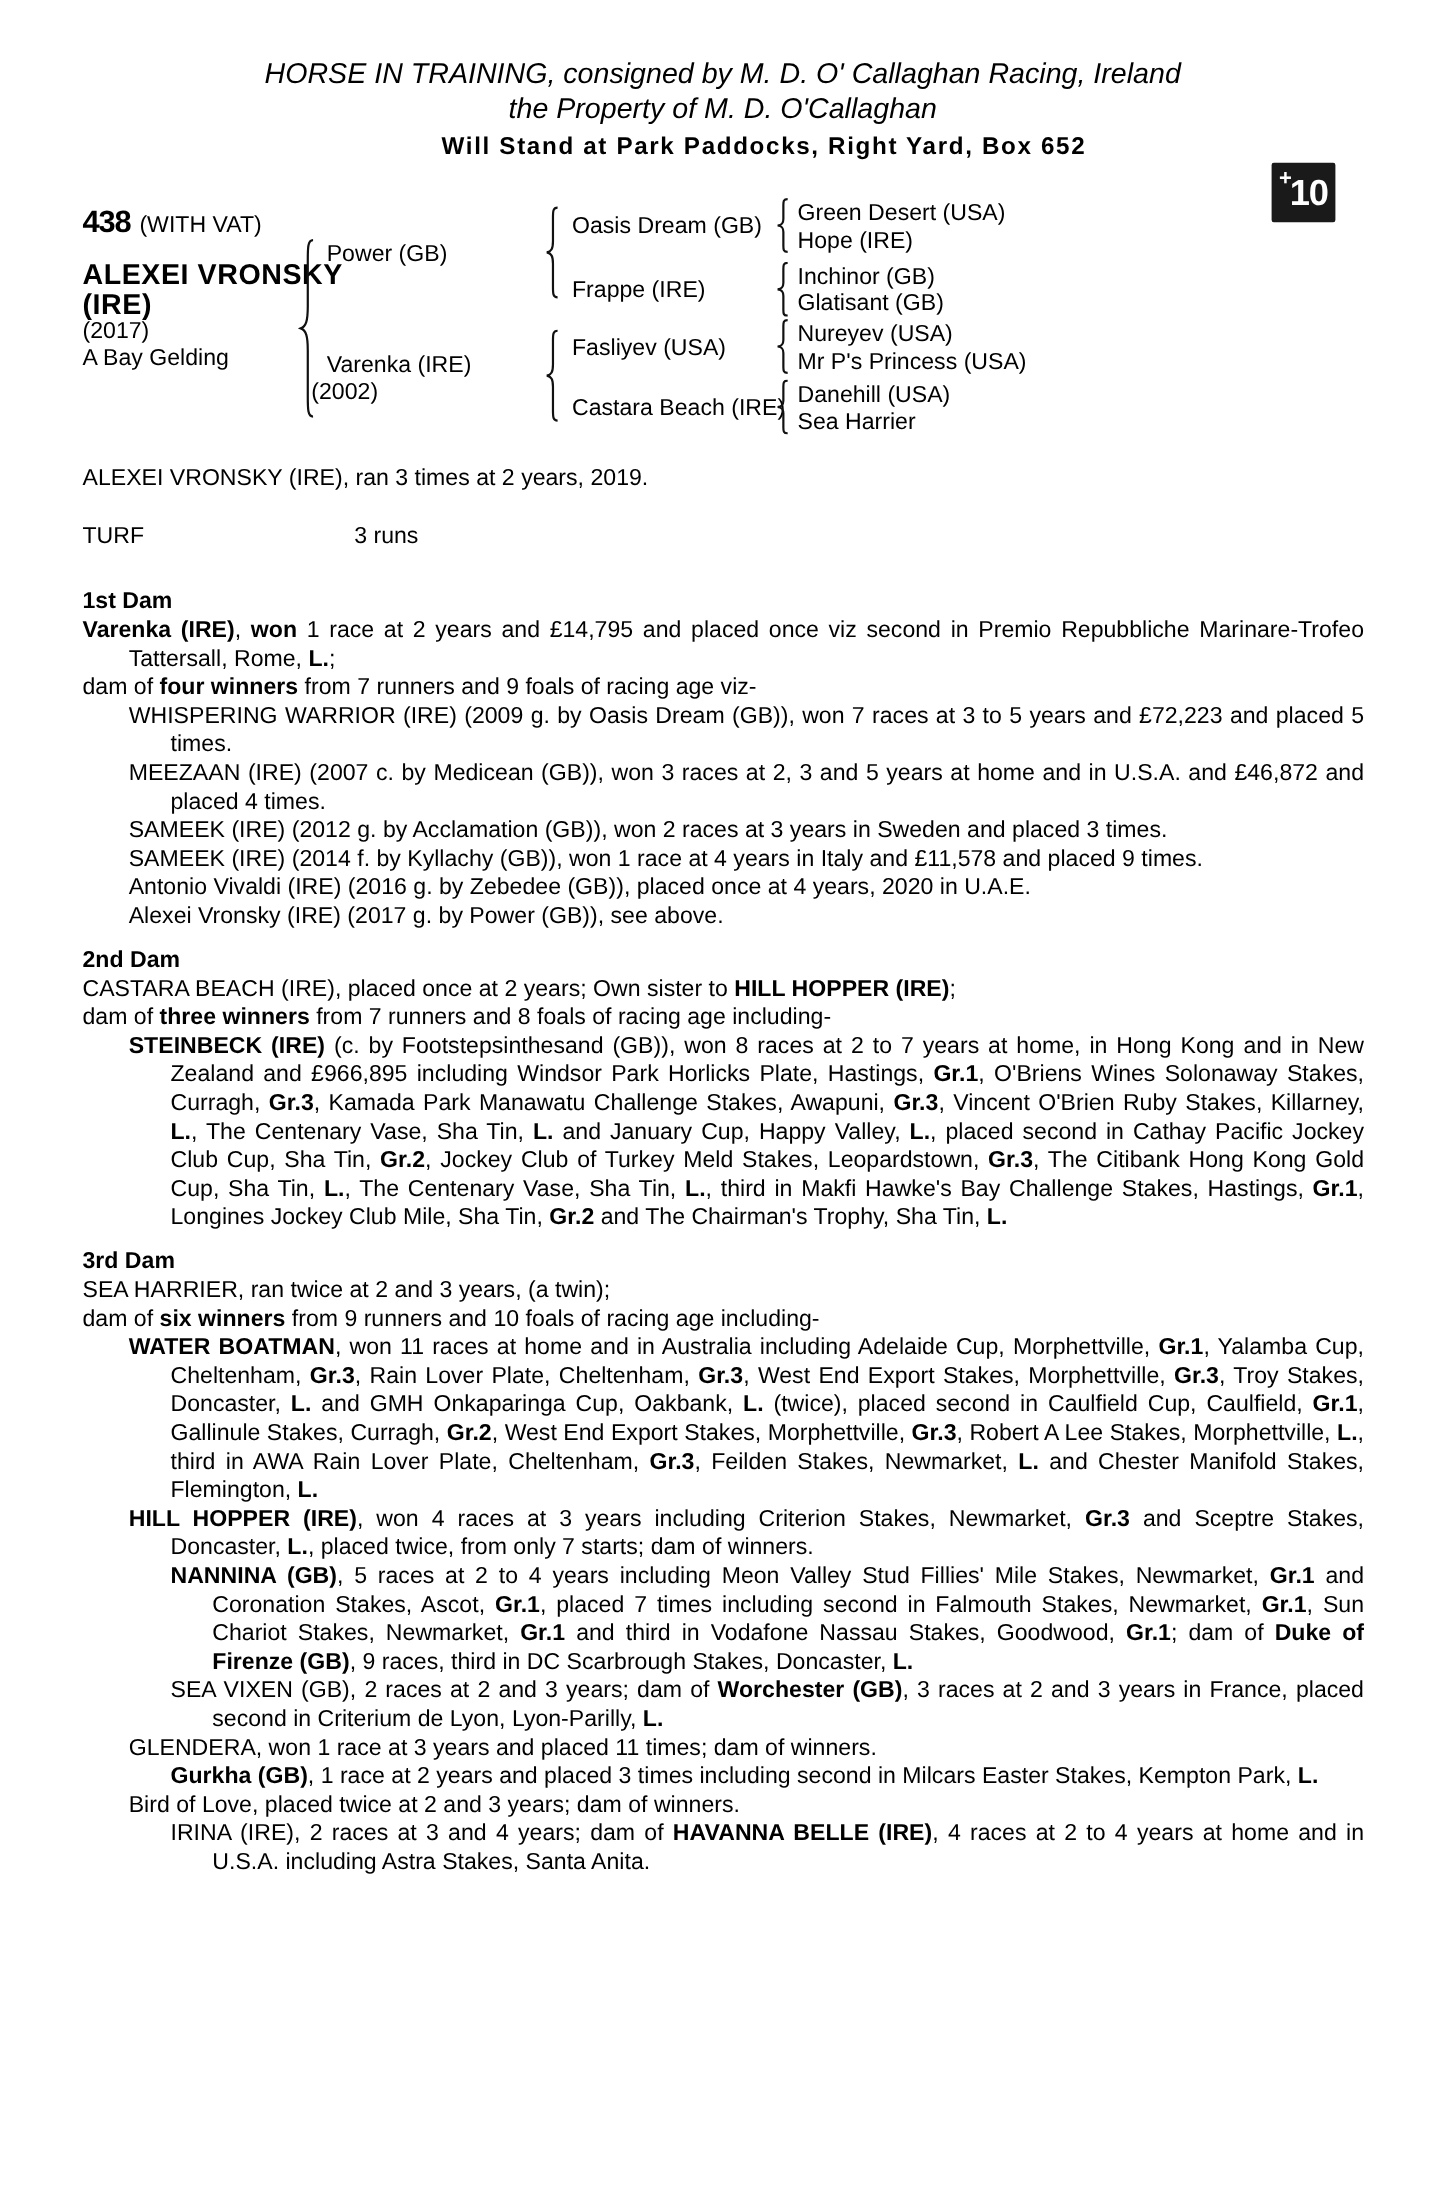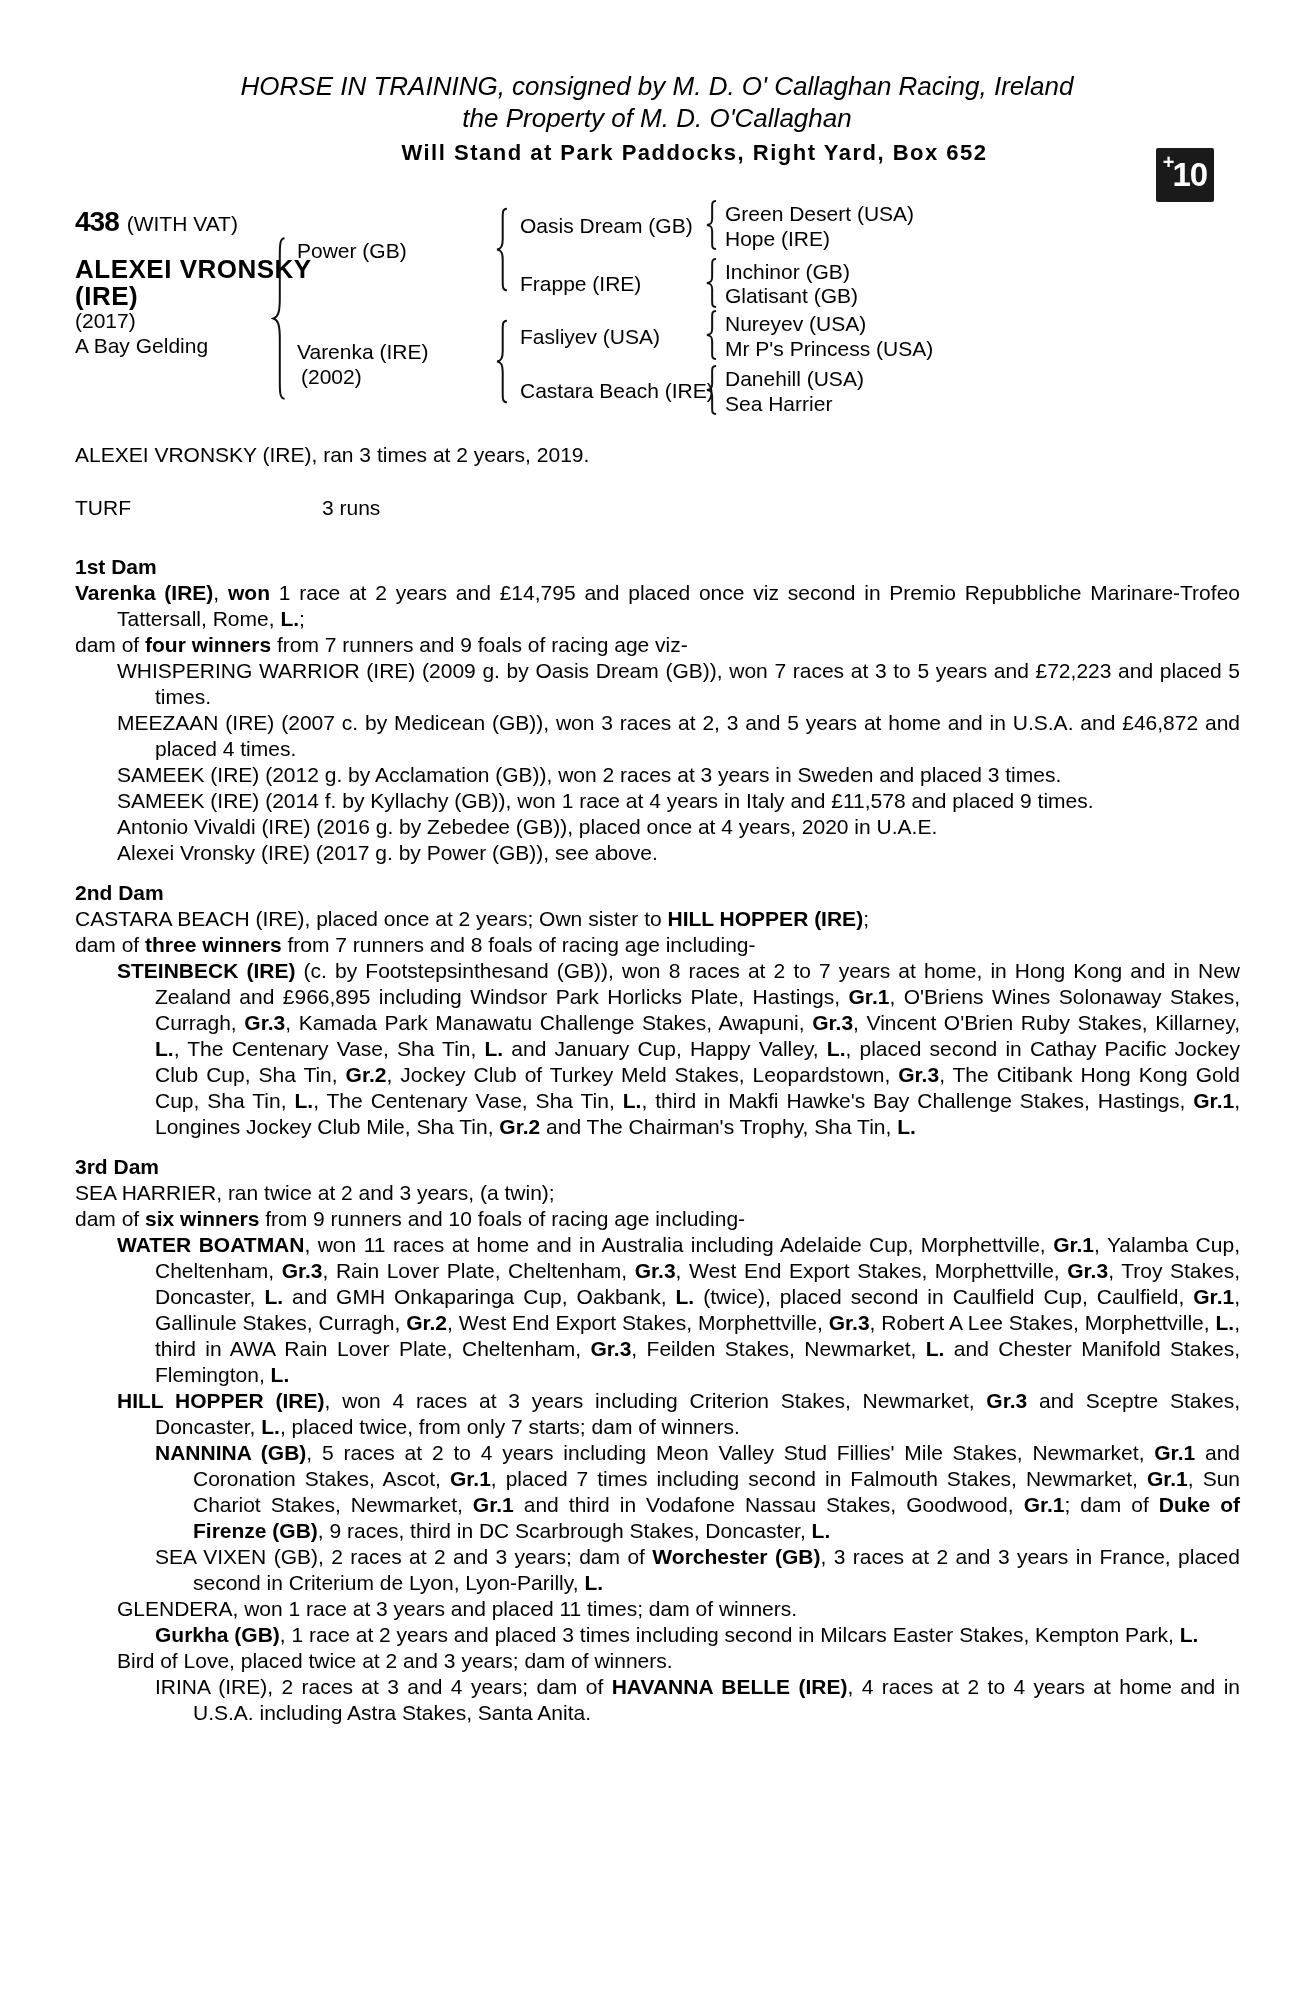--- a/index.html
+++ b/index.html
@@ -3,21 +3,21 @@
 <meta charset="utf-8">
 <style>
   html,body{margin:0;padding:0;background:#e8e8e8;}
   .page{
     position:relative;width:1314px;height:2000px;background:#ffffff;
     font-family:"Liberation Sans","DejaVu Sans",sans-serif;color:#000;
     margin:0 auto;overflow:hidden;
   }
   
   .hdr{ text-align:center;font-style:italic;font-size:26px;line-height:32px; }
-  .hdr1{ padding-top:70px; }
+  .hdr1{ padding-top:50px; }
   .stand-line{
     margin:6px 0 0 75px;font-weight:bold;font-size:22px;letter-spacing:1.5px;text-align:center;
   }
   .badge{
     position:absolute;left:1156px;top:148px;width:58px;height:54px;
     display:flex;align-items:center;justify-content:center;
     font-weight:bold;border-radius:2px;
   }
   .badge-plus{ font-size:20px;align-self:flex-start;margin:3px -2px 0 0; }
   .badge-num{ font-size:33px;letter-spacing:-1px; }
@@ -69,21 +69,21 @@
       <div class="ped-item" style="left:0;top:107px">(2017)</div>
       <div class="ped-item" style="left:0;top:132px">A Bay Gelding</div>
 
       <div class="brace" style="left:196px;top:33px;width:16px;height:167px">
         <svg viewBox="0 0 20 100" preserveAspectRatio="none">
             <path d="M17 2 C11 2 11 6 11 13 L11 38 C11 46 9 49 3 50 C9 51 11 54 11 62 L11 87 C11 94 11 98 17 98" fill="none" stroke="#111" stroke-width="2" vector-effect="non-scaling-stroke"></path>
           </svg>
       </div>
       <div class="ped-item" style="left:222px;top:37px">Power (GB)</div>
       <div class="ped-item" style="left:222px;top:138px">Varenka (IRE)</div>
-      <div class="ped-item" style="left:226px;top:163px">(2002)</div>
+      <div class="ped-item" style="left:208px;top:163px">(2002)</div>
 
       <div class="brace" style="left:420px;top:5px;width:14px;height:85px">
         <svg viewBox="0 0 20 100" preserveAspectRatio="none">
             <path d="M17 2 C11 2 11 6 11 13 L11 38 C11 46 9 49 3 50 C9 51 11 54 11 62 L11 87 C11 94 11 98 17 98" fill="none" stroke="#111" stroke-width="2" vector-effect="non-scaling-stroke"></path>
           </svg>
       </div>
       <div class="brace" style="left:420px;top:117px;width:14px;height:85px">
         <svg viewBox="0 0 20 100" preserveAspectRatio="none">
             <path d="M17 2 C11 2 11 6 11 13 L11 38 C11 46 9 49 3 50 C9 51 11 54 11 62 L11 87 C11 94 11 98 17 98" fill="none" stroke="#111" stroke-width="2" vector-effect="non-scaling-stroke"></path>
           </svg>

